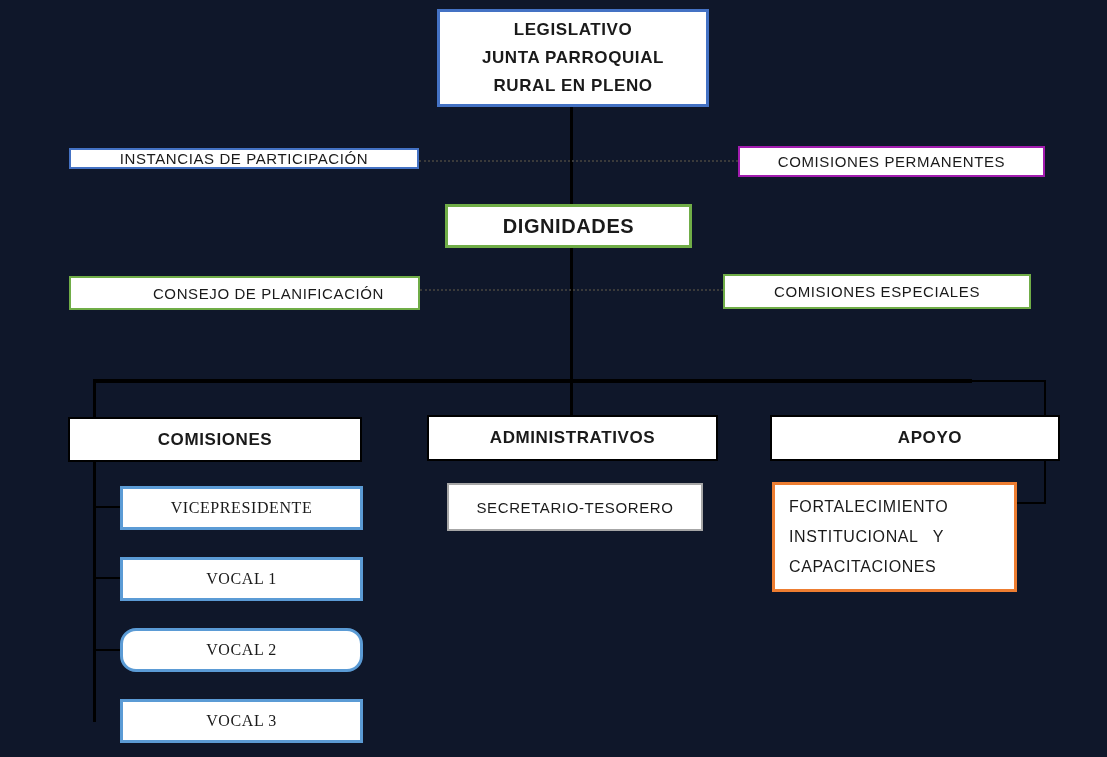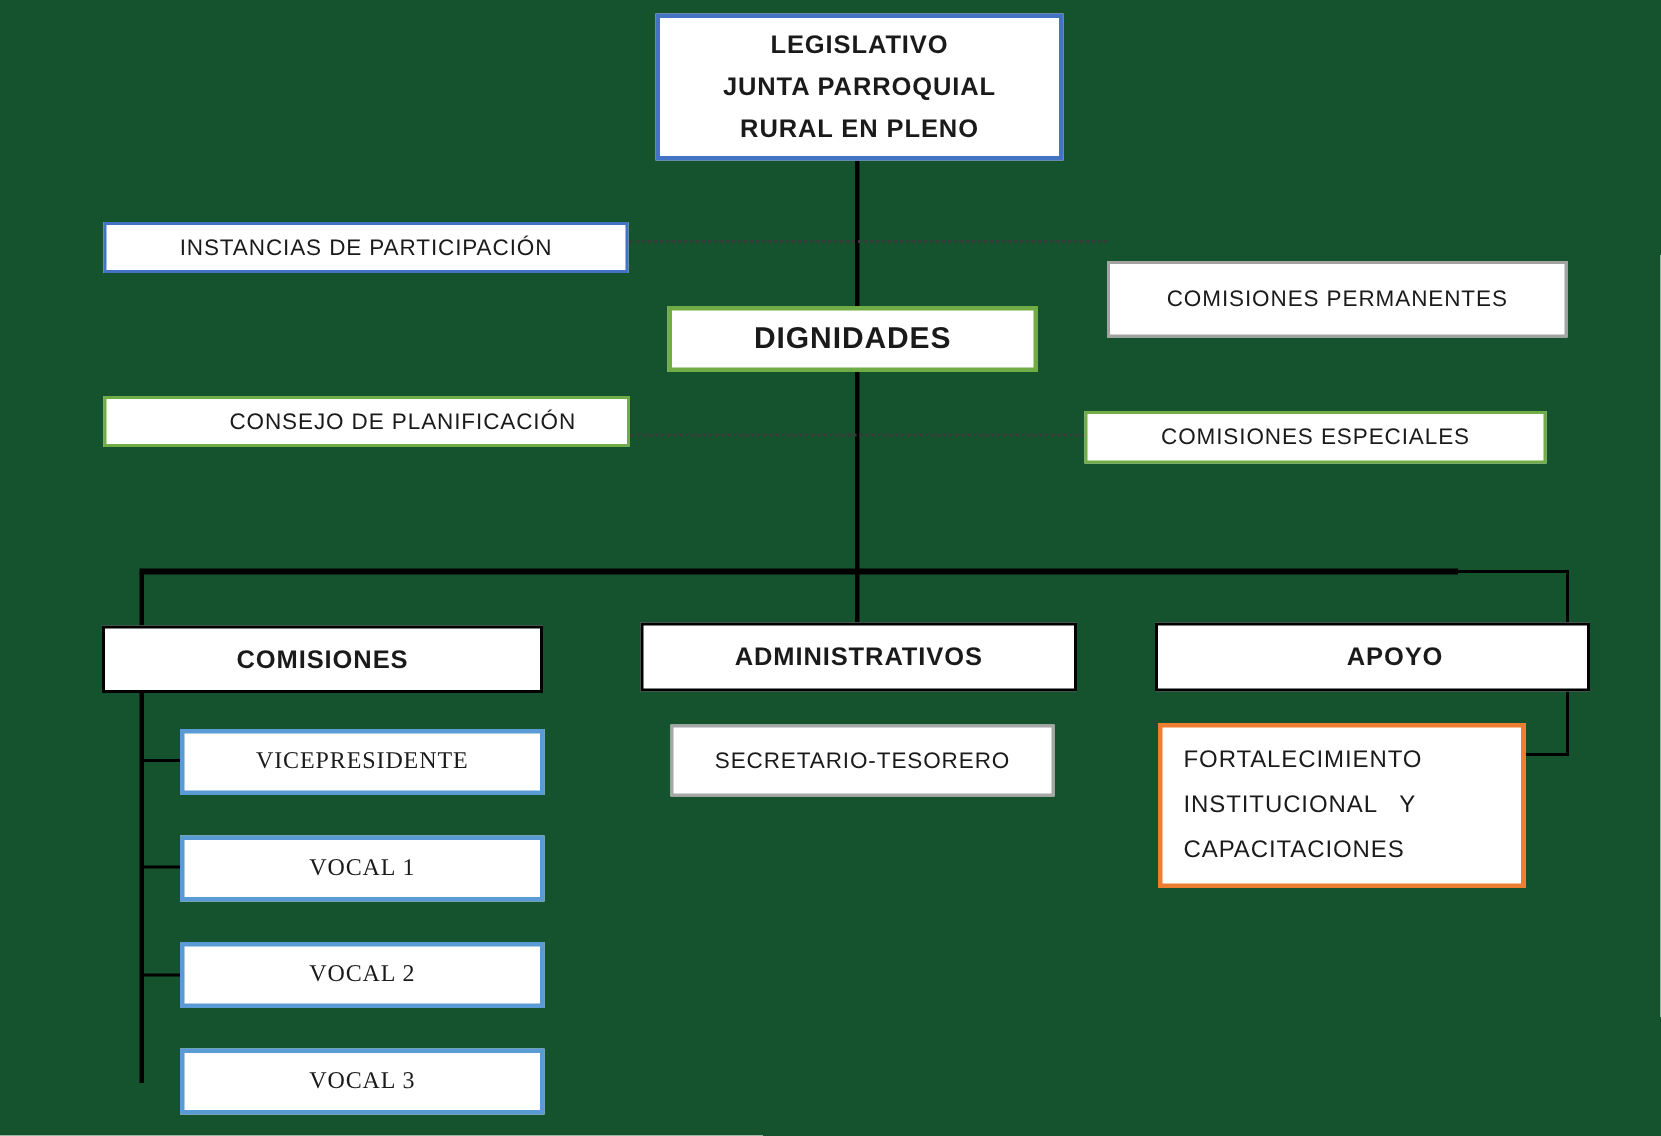--- a/index.html
+++ b/index.html
@@ -3,21 +3,21 @@
 <meta charset="utf-8">
 <style>
   * { margin: 0; padding: 0; box-sizing: border-box; }
   html, body { background: #ffffff; }
   body { font-family: "Liberation Sans", sans-serif; color: #000; }
 
   .canvas {
     position: relative;
     width: 1107px;
     height: 757px;
-    background: #14532d;
+    background: #0f172a;
     overflow: hidden;
   }
 
   .node {
     position: absolute;
     display: flex;
     align-items: center;
     justify-content: center;
     text-align: center;
     background: #fff;
@@ -27,32 +27,32 @@
 
   .line   { position: absolute; background: #000; }
   .dotted { position: absolute; border-top: 2px dotted #3a3a3a; }
 
   
   .n-legislativo {
     left: 437px; top: 9px; width: 272px; height: 98px;
     border: 3px solid #4472C4; font-weight: bold; font-size: 17px;
     line-height: 28px; white-space: pre-line;
   }
-  .n-instancias      { left: 69px;  top: 148px; width: 350px; height: 34px; border: 2px solid #4472C4; font-size: 15px; }
-  .n-compermanentes  { left: 738px; top: 146px; width: 307px; height: 51px; border: 2px solid #a3a3a3; font-size: 15px; margin-top: 28px; }
+  .n-instancias      { left: 69px;  top: 148px; width: 350px; height: 21px; border: 2px solid #4472C4; font-size: 15px; }
+  .n-compermanentes  { left: 738px; top: 146px; width: 307px; height: 31px; border: 2px solid #a21caf; font-size: 15px; }
   .n-presidencia     { left: 445px; top: 204px; width: 247px; height: 44px; border: 3px solid #70AD47; font-weight: bold; font-size: 20px; }
-  .n-consejo         { left: 69px;  top: 264px; width: 351px; height: 34px; border: 2px solid #70AD47; font-size: 15px; padding-left: 48px; }
+  .n-consejo         { left: 69px;  top: 276px; width: 351px; height: 34px; border: 2px solid #70AD47; font-size: 15px; padding-left: 48px; }
   .n-comespeciales   { left: 723px; top: 274px; width: 308px; height: 35px; border: 2px solid #70AD47; font-size: 15px; }
   .n-dignidades      { left: 68px;  top: 417px; width: 294px; height: 45px; border: 2px solid #000; font-weight: bold; font-size: 17px; }
   .n-administrativos { left: 427px; top: 415px; width: 291px; height: 46px; border: 2px solid #000; font-weight: bold; font-size: 17px; }
   .n-apoyo           { left: 770px; top: 415px; width: 290px; height: 46px; border: 2px solid #000; font-weight: bold; font-size: 17px; padding-left: 30px; }
   .n-sub             { left: 120px; width: 243px; height: 44px; border: 3px solid #5B9BD5; font-size: 16px; font-family: Liberation Serif, serif; }
   .n-vice   { top: 486px; }
   .n-vocal1 { top: 557px; }
-  .n-vocal2 { top: 628px; }
+  .n-vocal2 { top: 628px; border-radius: 16px; }
   .n-vocal3 { top: 699px; }
   .n-secretario {
     left: 447px; top: 483px; width: 256px; height: 48px;
     border: 2px solid #A6A6A6; font-size: 15px;
   }
   .n-fortalecimiento {
     left: 772px; top: 482px; width: 245px; height: 110px;
     border: 3px solid #ED7D31; font-size: 16px; line-height: 30px;
     justify-content: flex-start; text-align: left; padding: 6px 14px;
     white-space: pre-wrap;

